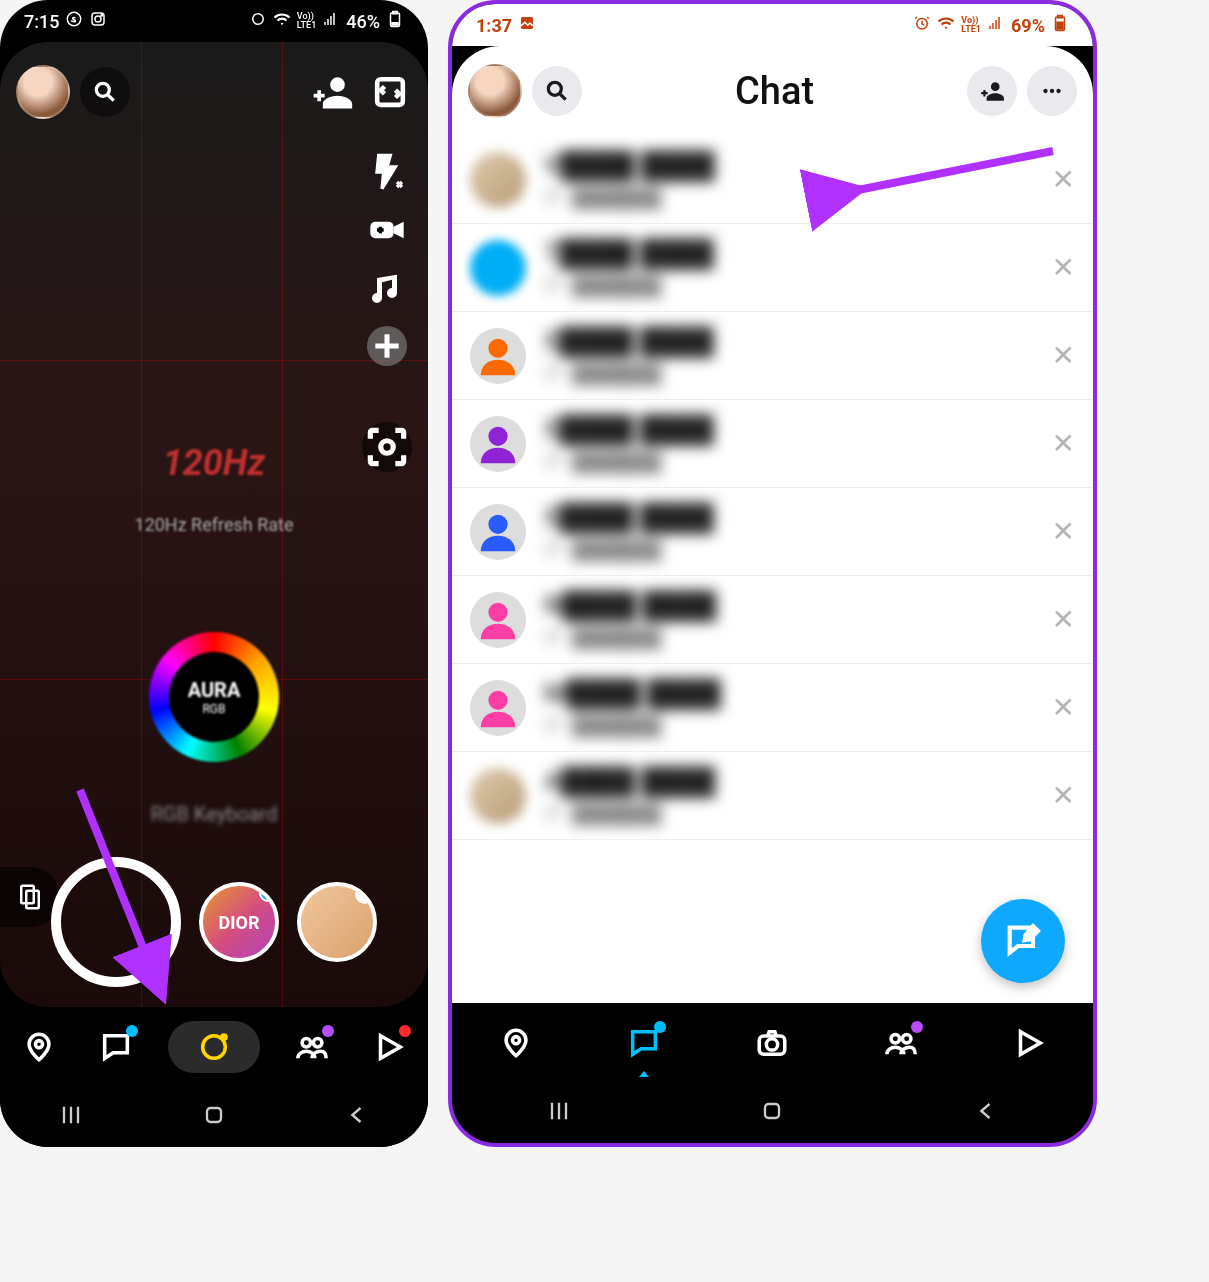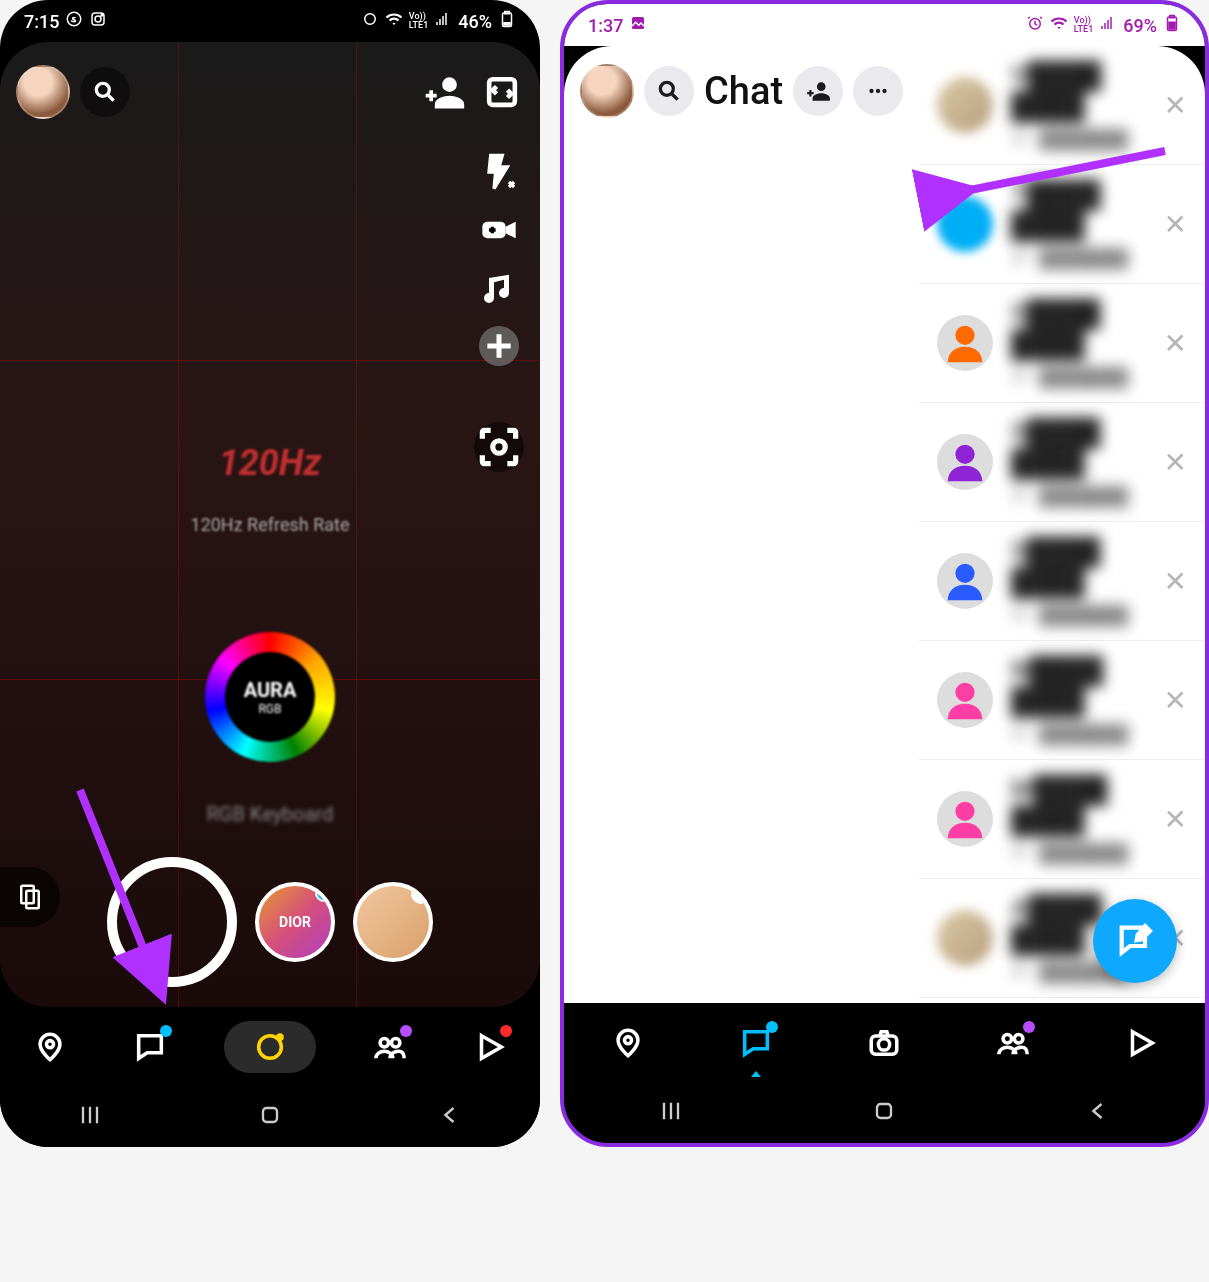--- a/index.html
+++ b/index.html
@@ -9,35 +9,35 @@
     display: flex;
     width: 1209px;
     height: 1282px;
   }
   .phone {
     position: relative;
     overflow: hidden;
     display: flex;
     flex-direction: column;
   }
-  .phone-left { width: 540px; height: 1147px; background: #000; border-radius: 48px; margin-right: 20px; }
+  .phone-left { width: 428px; height: 1147px; background: #000; border-radius: 48px; margin-right: 20px; }
   .phone-right { width: 649px; height: 1147px; background: #000; border-radius: 48px; border: 4px solid #8a2be2; }
 
   
   .statusbar {
     height: 42px;
     display: flex;
     justify-content: space-between;
     align-items: center;
     padding: 0 24px;
     font-size: 18px;
     font-weight: 500;
     color: #fff;
   }
-  .phone-right .statusbar { color: #a21caf; background: #fff; }
+  .phone-right .statusbar { color: #c2410c; background: #fff; font-weight: bold; }
   .statusbar .left, .statusbar .right { display: flex; align-items: center; gap: 6px; }
   .statusbar .right svg, .statusbar .left svg { width: 18px; height: 18px; }
 
   
   .camera-view {
     flex: 1;
     position: relative;
     border-radius: 48px;
     overflow: hidden;
     background: linear-gradient(180deg, #1a1a1a 0%, #2a1515 40%, #1a0a0a 100%);
@@ -100,21 +100,21 @@
     position:absolute; left:0; right:0; bottom:20px;
     display:flex; align-items:center; justify-content:center; gap:18px;
   }
   .shutter {
     width:130px; height:130px; border-radius:50%;
     border:10px solid #fff; background:transparent;
   }
   .lens {
     width:80px; height:80px; border-radius:50%; border:4px solid #fff;
     display:flex; align-items:center; justify-content:center;
-    font-size:14px; color:#fff; font-weight:bold;
+    font-size:18px; color:#fff; font-weight:bold;
     position:relative; overflow:hidden;text-align:center;
   }
   .lens.dior { background:linear-gradient(135deg,#e7992f,#d54f7b,#b03fbf); }
   .lens.face { background:linear-gradient(135deg,#f2c79f,#d9a06b); }
   .lens .badge { position:absolute; top:-2px; right:-2px; width:18px; height:18px; border-radius:50%; background:#00bfff; border:2px solid #fff; }
 
   .mem-thumb {
     position:absolute; left:0; bottom:80px;
     width:60px; height:60px; background:rgba(0,0,0,0.6);
     border-radius:0 30px 30px 0;
@@ -140,21 +140,21 @@
   .sysnav {
     height:60px; background:#000;
     display:flex; align-items:center; justify-content:space-around;
     color:#ccc;
   }
   .sysnav svg { width:28px; height:28px; }
 
   
   .chat-screen {
     flex:1; background:#fff; border-radius:48px 48px 0 0;
-    display:flex; flex-direction:row; overflow:hidden;
+    display:flex; flex-direction:column; overflow:hidden;
   }
   .chat-header {
     height:90px; display:flex; align-items:center; padding:0 16px; gap:10px;
   }
   .chat-title { flex:1; text-align:center; font-size:38px; font-weight:500; color:#111; }
   .chat-list { flex:1; overflow:hidden; }
   .chat-row {
     display:flex; align-items:center; padding:14px 18px; gap:18px;
     border-bottom:1px solid #eee; position:relative;
   }

